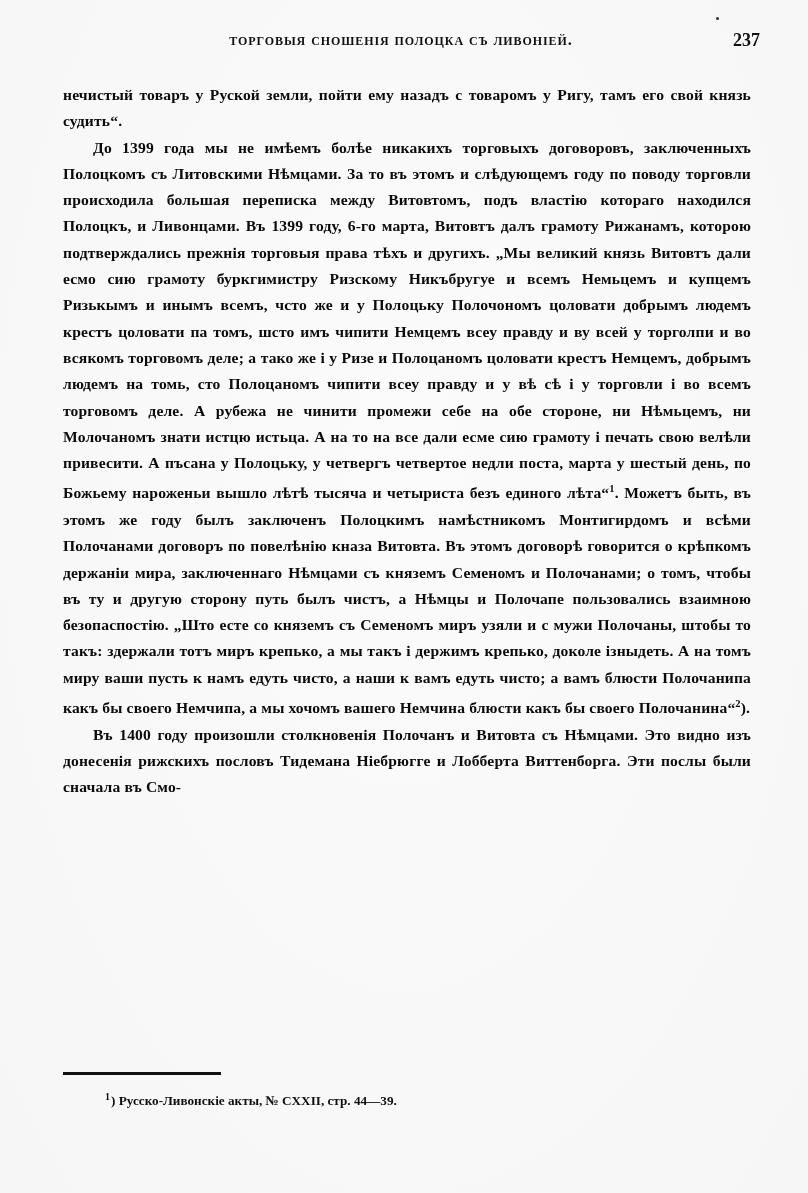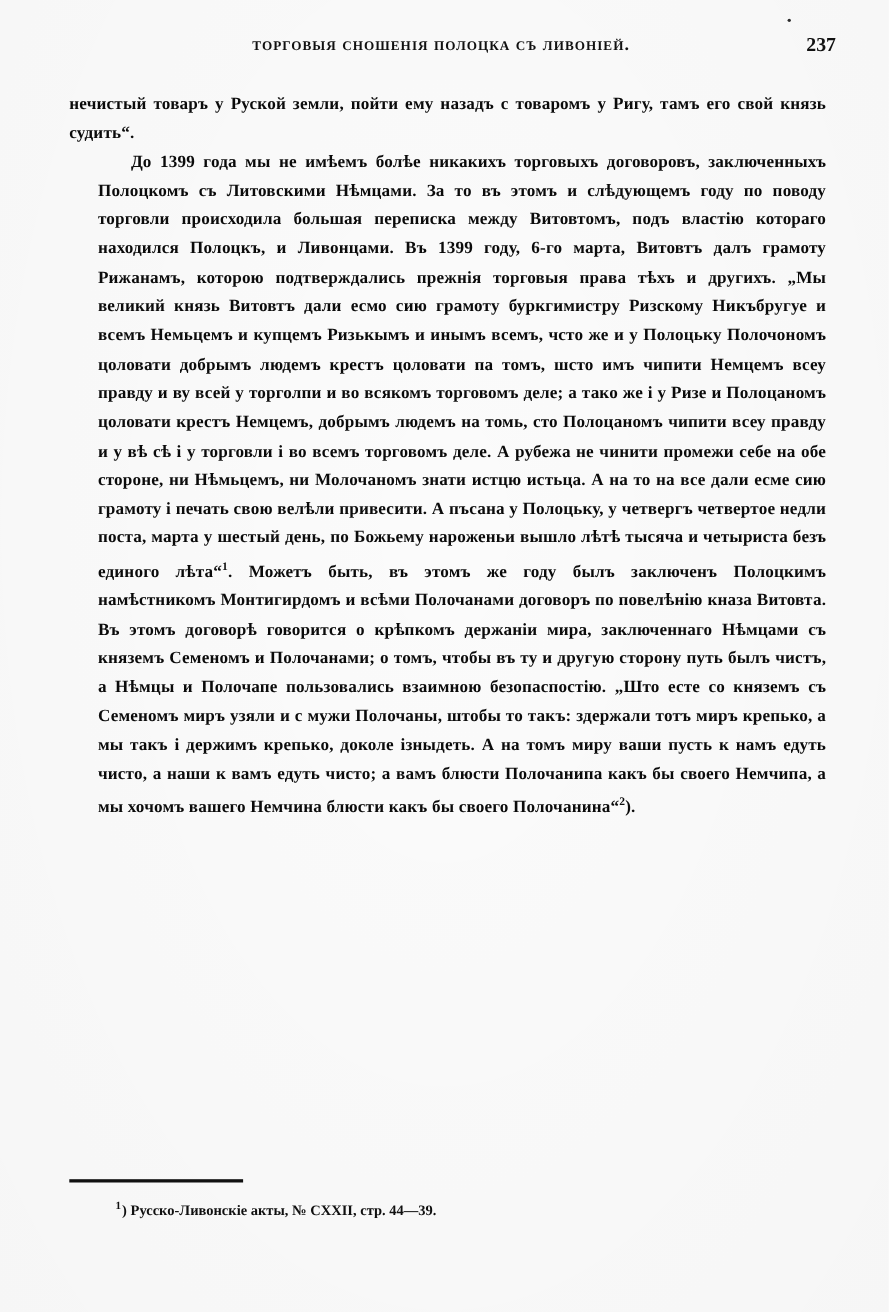--- a/index.html
+++ b/index.html
@@ -83,21 +83,20 @@
     font-weight: 700;
     letter-spacing: 0.15px;
     color: #0b0b0b;
   }
   .body-text p {
     margin: 0;
     text-indent: 0;
   }
   .body-text p.indent {
     text-indent: 30px;
-    margin-left: 26px;
   }
   .sup {
     font-size: 10.5px;
     vertical-align: super;
     font-weight: 700;
   }
 
   .footnote-rule {
     position: absolute;
     left: 63px;
@@ -134,20 +133,21 @@
   <div class="topdot"></div>
 
   <div class="header">
     <div class="running-title">ТОРГОВЫЯ СНОШЕНІЯ ПОЛОЦКА СЪ ЛИВОНІЕЙ.</div>
     <div class="folio">237</div>
   </div>
 
   <div class="body-text">
     <p>нечистый товаръ у Руской земли, пойти ему назадъ с товаромъ у Ригу, тамъ его свой князь судить“.</p>
     <p class="indent"><span>До 1399 года мы не имѣемъ болѣе никакихъ торговыхъ договоровъ, заключенныхъ Полоцкомъ съ Литовскими Нѣмцами. За то въ этомъ и слѣдующемъ году по поводу торговли происходила большая переписка между Витовтомъ, подъ властію котораго находился Полоцкъ, и Ливонцами. Въ 1399 году, 6-го марта, Витовтъ далъ грамоту Рижанамъ, которою подтверждались прежнія торговыя права тѣхъ и другихъ. „Мы великий князь Витовтъ дали есмо сию грамоту буркгимистру Ризскому Никъбругуе и всемъ Немьцемъ и купцемъ Ризькымъ и инымъ всемъ, чсто же и у Полоцьку Полочономъ цоловати добрымъ людемъ крестъ цоловати па томъ, шсто имъ чипити Немцемъ всеу правду и ву всей у торголпи и во всякомъ торговомъ деле; а тако же і у Ризе и Полоцаномъ цоловати крестъ Немцемъ, добрымъ людемъ на томь, сто Полоцаномъ чипити всеу правду и у вѣ сѣ і у торговли і во всемъ торговомъ деле. А рубежа не чинити промежи себе на обе стороне, ни Нѣмьцемъ, ни Молочаномъ знати истцю истьца. А на то на все дали есме сию грамоту і печать свою велѣли привесити. А пъсана у Полоцьку, у четвергъ четвертое недли поста, марта у шестый день, по Божьему нароженьи вышло лѣтѣ тысяча и четыриста безъ единого лѣта“</span><span class="sup">1</span><span>. Можетъ быть, въ этомъ же году былъ заключенъ Полоцкимъ намѣстникомъ Монтигирдомъ и всѣми Полочанами договоръ по повелѣнію кназа Витовта. Въ этомъ договорѣ говорится о крѣпкомъ держаніи мира, заключеннаго Нѣмцами съ княземъ Семеномъ и Полочанами; о томъ, чтобы въ ту и другую сторону путь былъ чистъ, а Нѣмцы и Полочапе пользовались взаимною безопаспостію. „Што есте со княземъ съ Семеномъ миръ узяли и с мужи Полочаны, штобы то такъ: здержали тотъ миръ крепько, а мы такъ і держимъ крепько, доколе ізныдеть. А на томъ миру ваши пусть к намъ едуть чисто, а наши к вамъ едуть чисто; а вамъ блюсти Полочанипа какъ бы своего Немчипа, а мы хочомъ вашего Немчина блюсти какъ бы своего Полочанина“</span><span class="sup">2</span><span>).</span></p>
+    <p class="indent">Въ 1400 году произошли столкновенія Полочанъ и Витовта съ Нѣмцами. Это видно изъ донесенія рижскихъ пословъ Тидемана Ніебрюгге и Лобберта Виттенборга. Эти послы были сначала въ Смо-</p>
   </div>
 
   <div class="footnote-rule"></div>
 
   <div class="footnotes">
     <div><span class="fn-mark">1</span><span>) Русско-Ливонскіе акты, № CXXII, стр. 44—39.</span></div>
   </div>
 
 </div>
 

